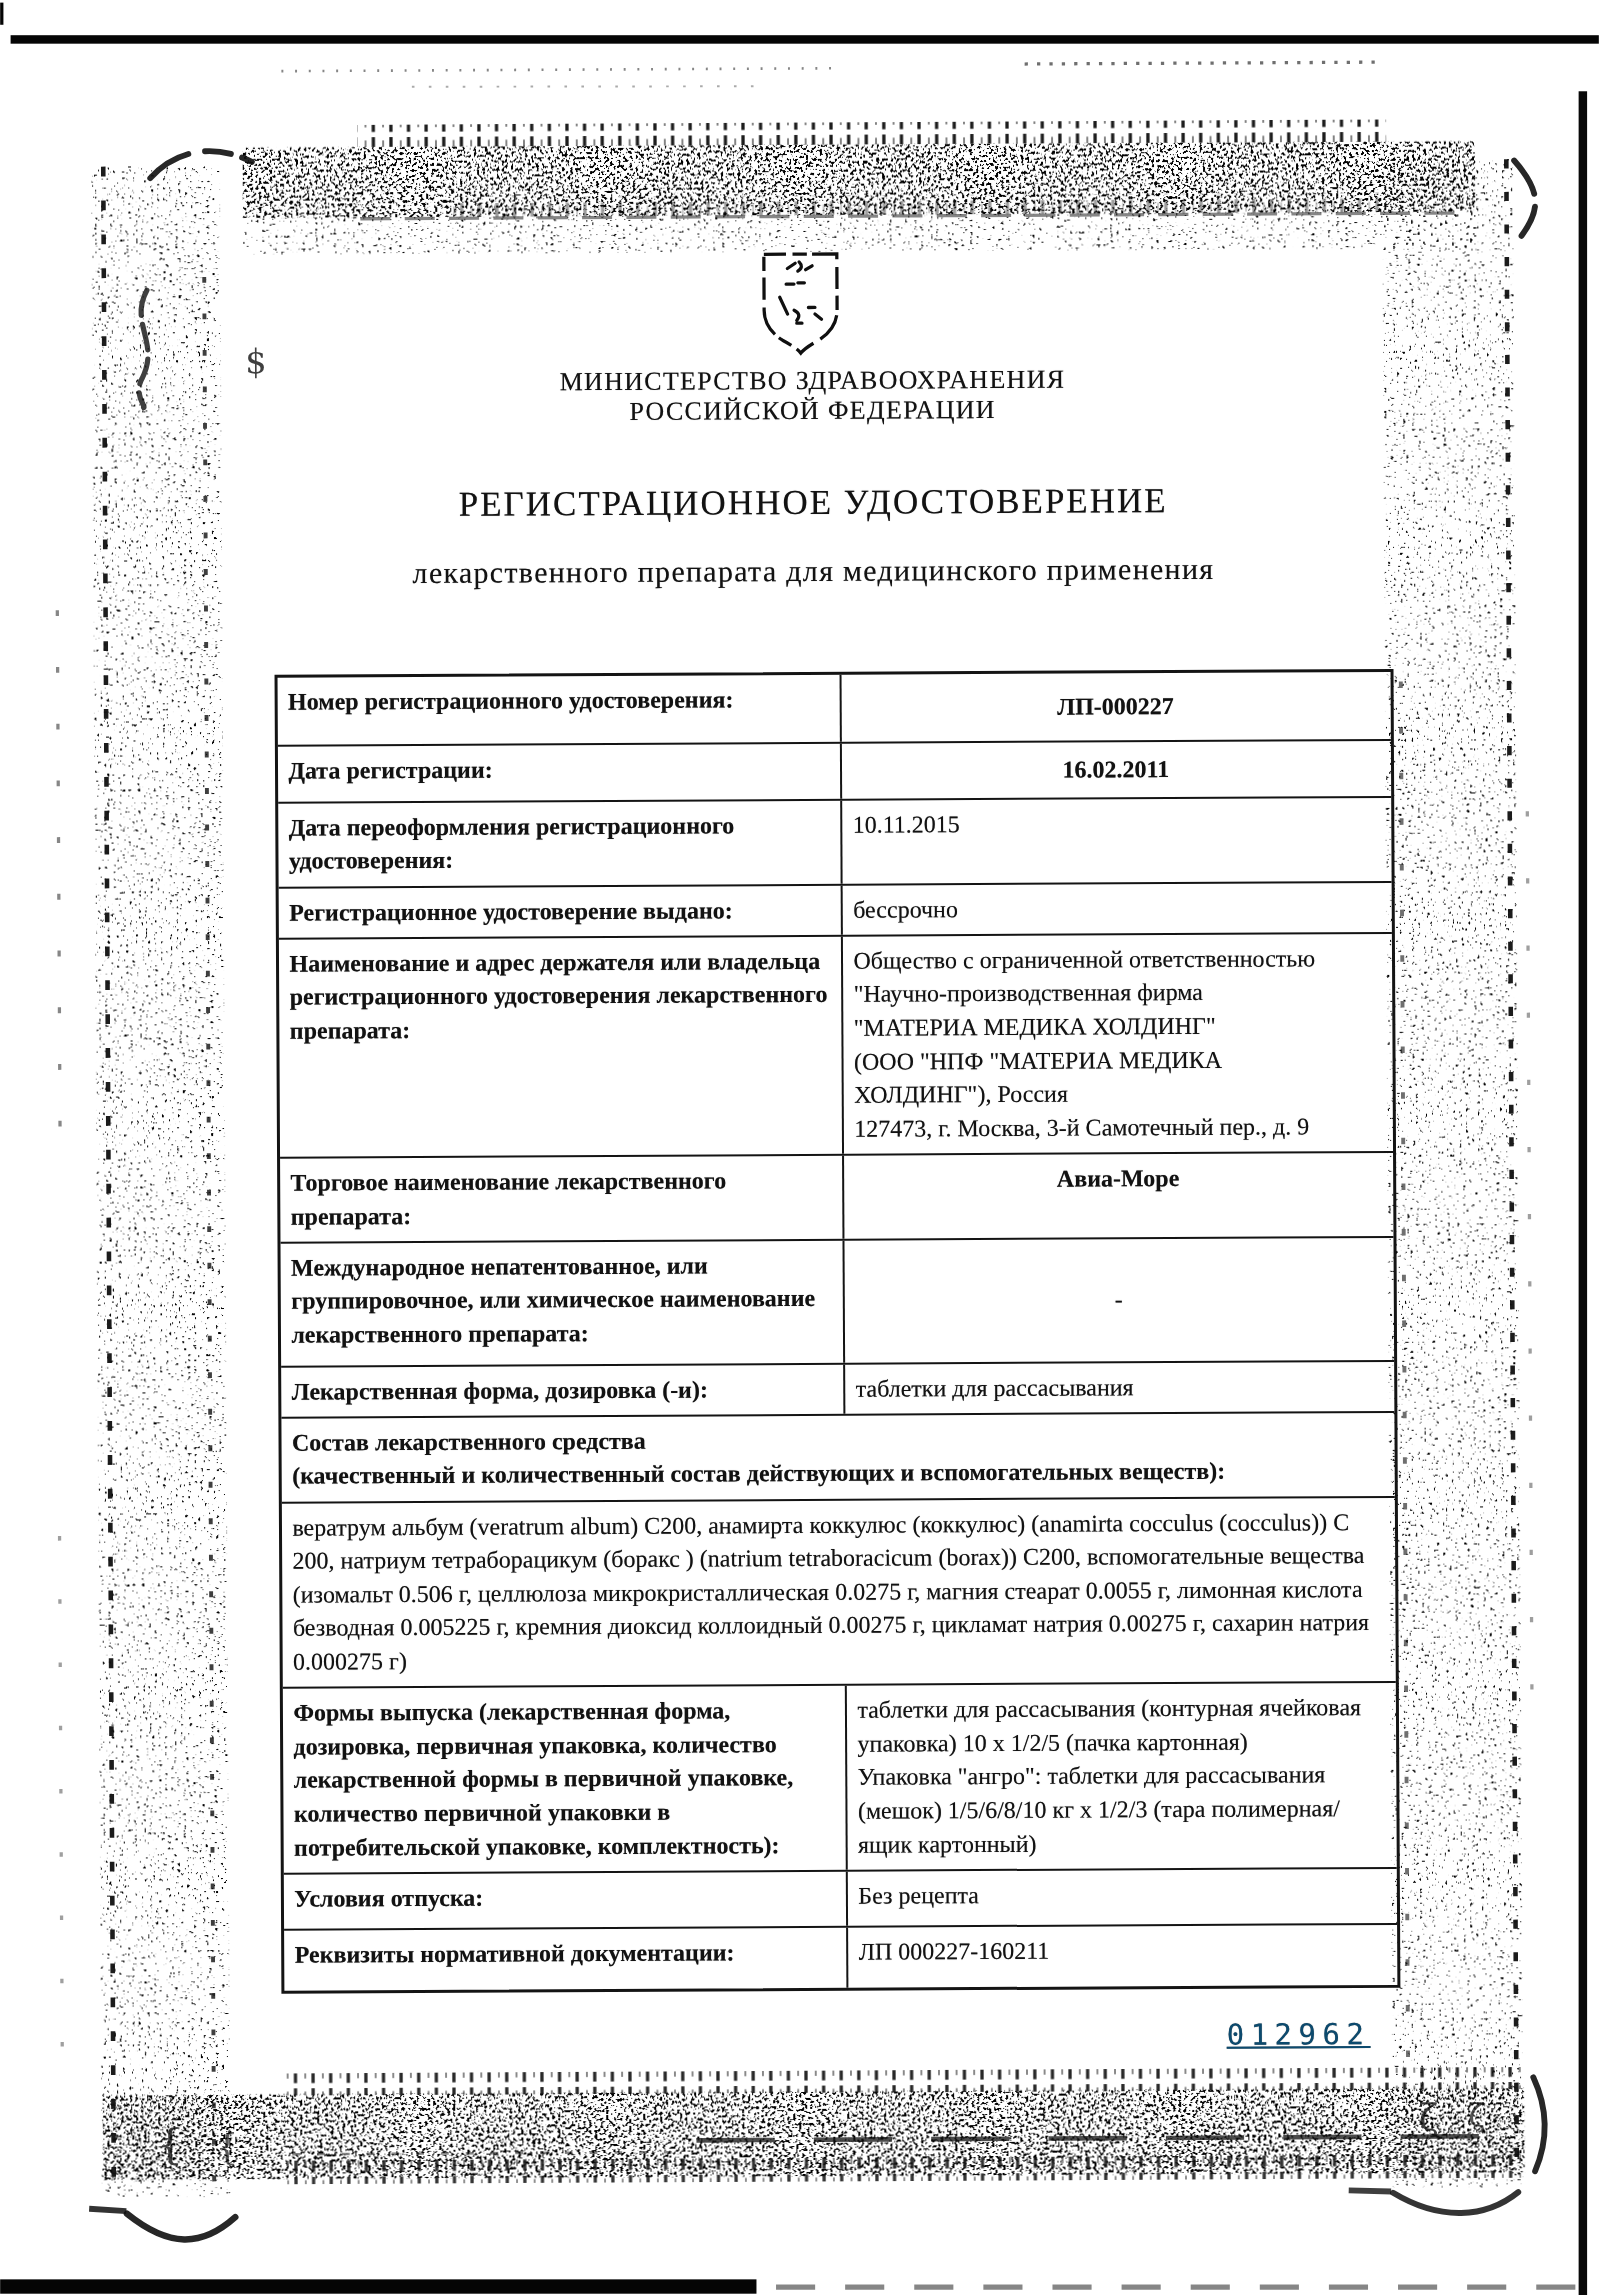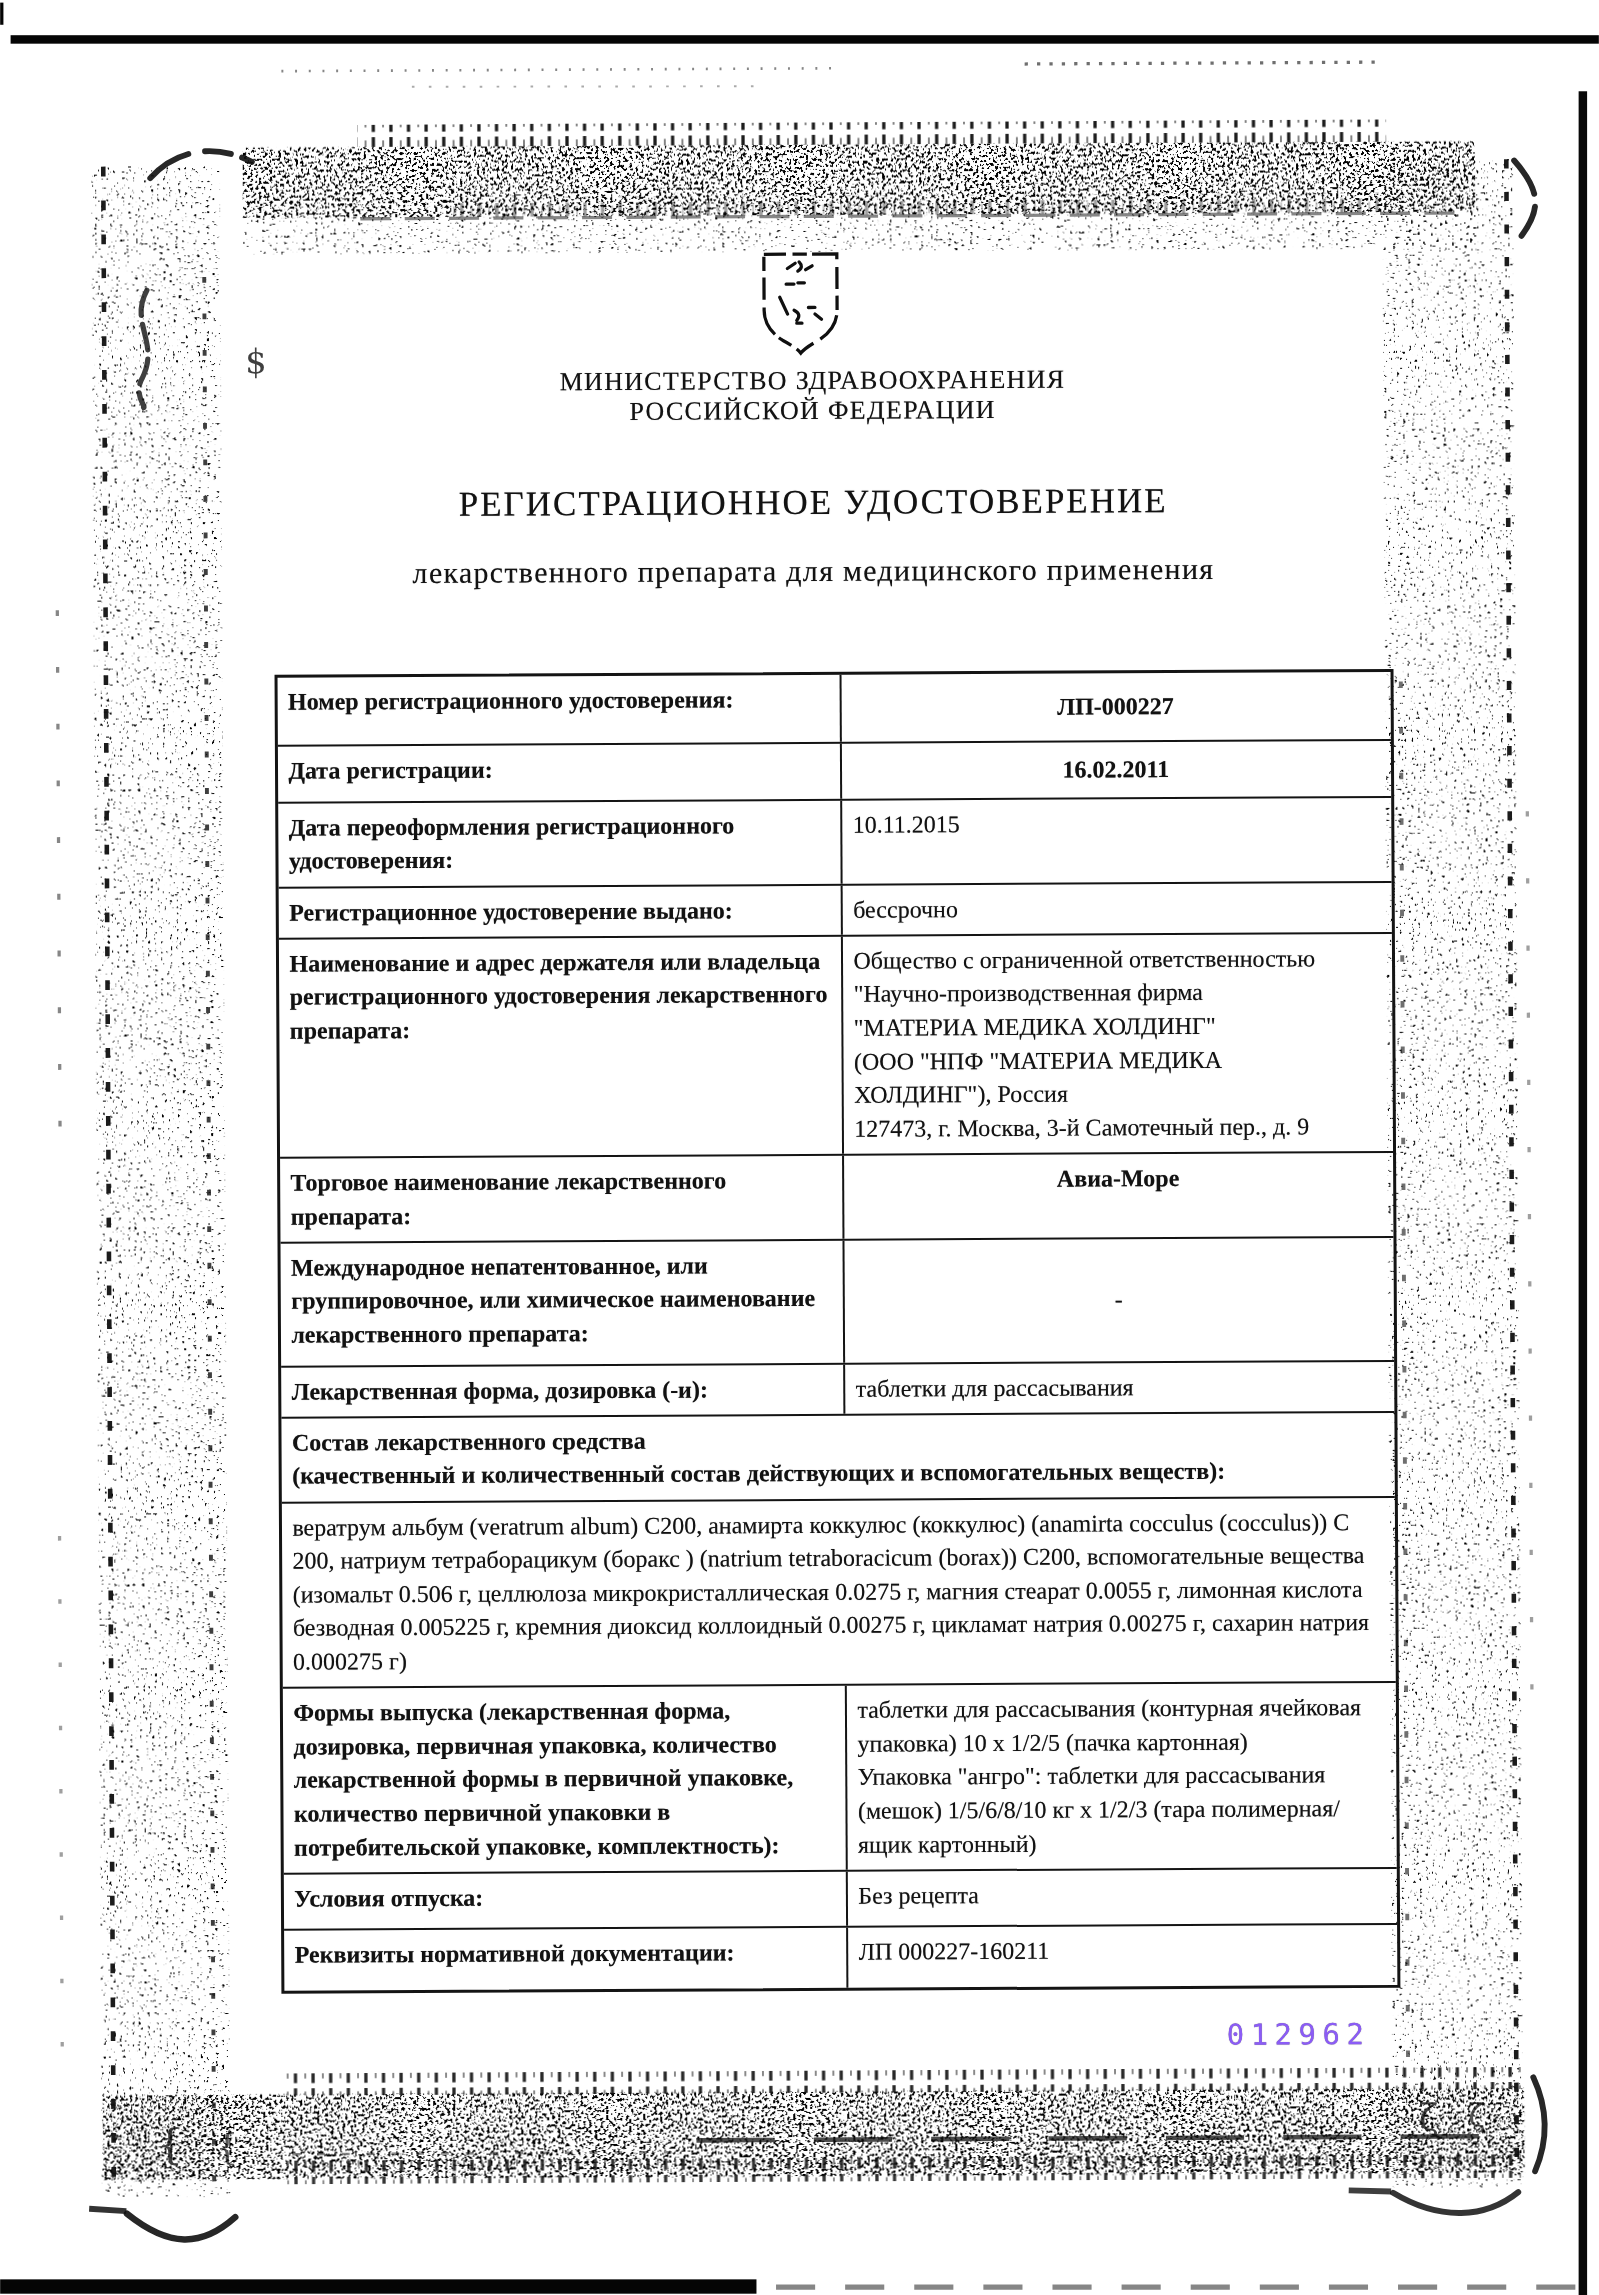--- a/index.html
+++ b/index.html
@@ -45,22 +45,23 @@
   .vb{font-weight:700;}
   .vc{text-align:center;}
   .vm{align-self:center;}
   .r0{min-height:69px;} .r1{min-height:57px;} .r2{min-height:78px;}
   .r3{min-height:39px;}  .r5{min-height:82px;} .r6{min-height:124px;}
   .r7{min-height:51px;}  .r8{min-height:78px;} .r11{min-height:56px;}
   .r12{min-height:60px;}
   .serial{
     position:absolute;left:1222px;top:2020px;
     font-family:"DejaVu Sans Mono",monospace;
-    font-size:29px;letter-spacing:6.5px;color:#8b5cf6;
+    font-size:29px;letter-spacing:6.5px;color:#0c4a6e;
     text-shadow:0 0 0.7px rgba(20,20,20,.6);
+    text-decoration:underline;
   }
 </style>
 </head>
 <body>
 
 <div class="page">
 
   <svg class="edge-art" width="1599" height="2295" viewBox="0 0 2452 3520">
     <rect x="16" y="54" width="2436" height="13" fill="#050505"></rect>
     <rect x="0" y="4" width="5" height="34" fill="#050505"></rect>

